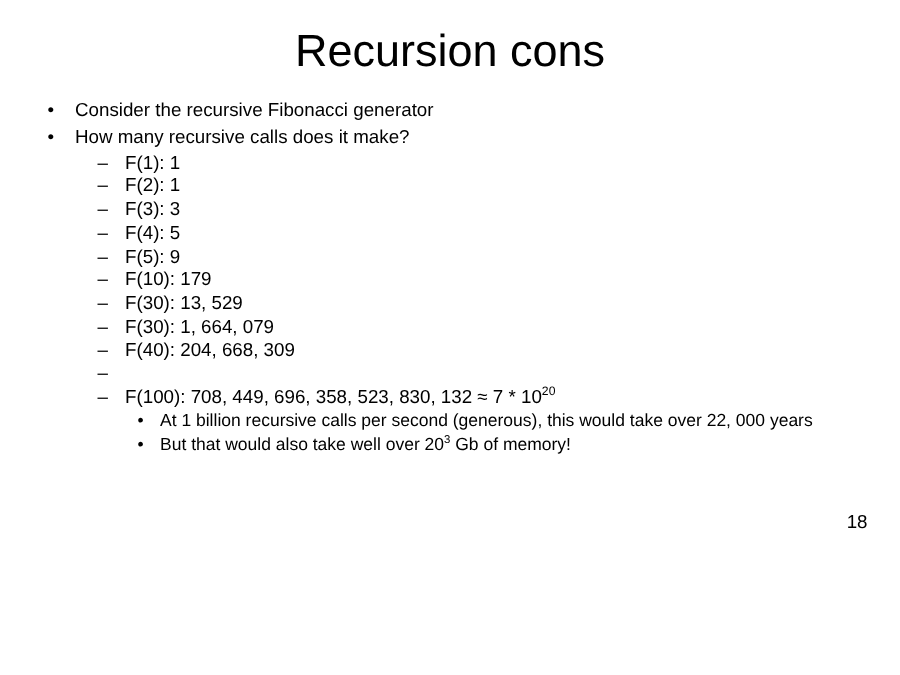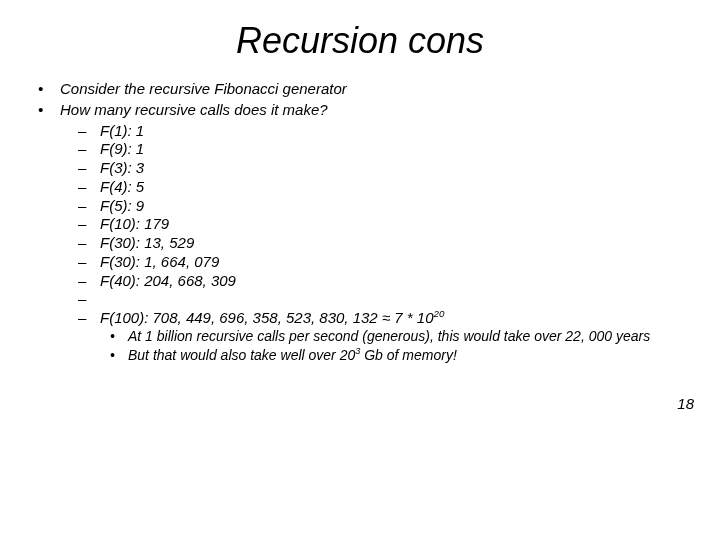--- a/index.html
+++ b/index.html
@@ -10,21 +10,20 @@
     background: #fff;
     font-family: Arial, Helvetica, sans-serif;
     color: #000;
     position: relative;
   }
   .slide {
     width: 720px;
     height: 444px;
     position: relative;
     box-sizing: border-box;
-    font-style: italic;
   }
   .title {
     text-align: center;
     font-size: 36px;
     font-weight: 400;
     padding-top: 20px;
     padding-bottom: 18px;
   }
   .content {
     font-size: 15px;
@@ -67,21 +66,21 @@
     flex: 1;
   }
   sup {
     font-size: 0.65em;
     vertical-align: super;
     line-height: 0;
   }
   .page-number {
     position: absolute;
     right: 26px;
-    bottom: 32px;
+    bottom: 18px;
     font-size: 15px;
   }
 </style>
 </head>
 <body>
 
 <div class="slide">
 
   <div class="title">Recursion cons</div>
 
@@ -95,21 +94,21 @@
       <span class="marker">•</span>
       <span>How many recursive calls does it make?</span>
     </div>
 
     <div class="bullet-l2">
       <span class="marker">–</span>
       <span>F(1): 1</span>
     </div>
     <div class="bullet-l2">
       <span class="marker">–</span>
-      <span>F(9): 1</span>
+      <span>F(2): 1</span>
     </div>
     <div class="bullet-l2">
       <span class="marker">–</span>
       <span>F(3): 3</span>
     </div>
     <div class="bullet-l2">
       <span class="marker">–</span>
       <span>F(4): 5</span>
     </div>
     <div class="bullet-l2">

